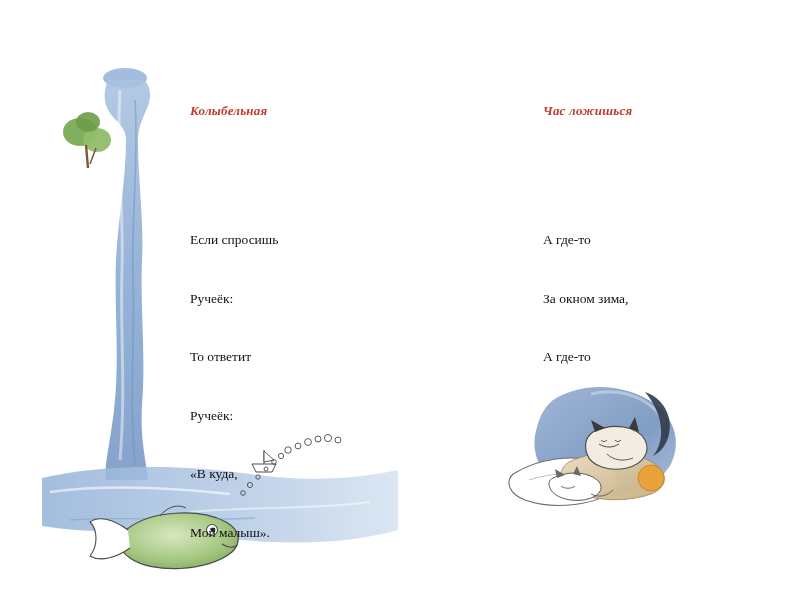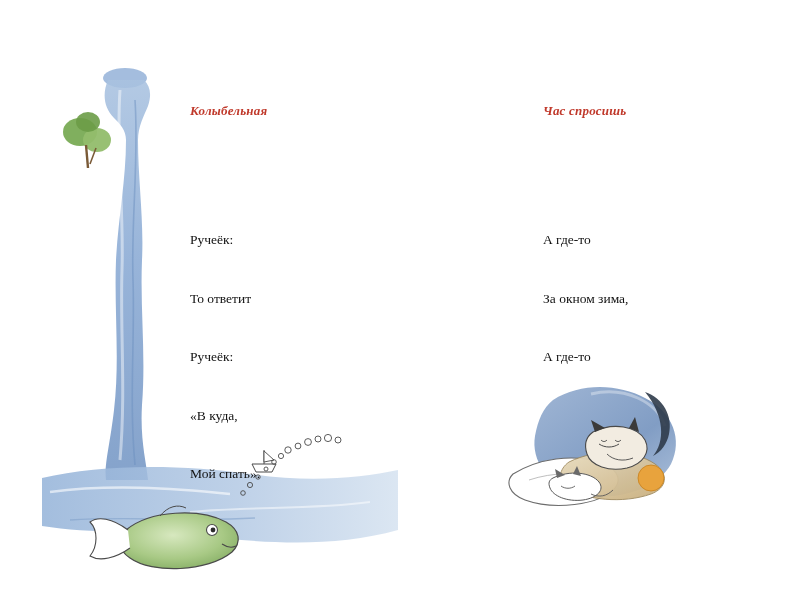--- a/index.html
+++ b/index.html
@@ -135,37 +135,38 @@
           <circle cx="173" cy="470" r="2.4" fill="#2c2c2c"></circle>
           <path d="M182 484 C188 488 192 488 196 486" stroke="#4a4a4a" stroke-width="1.1" fill="none"></path>
           <path d="M120 456 C128 446 138 444 146 448" stroke="#4a4a4a" stroke-width="1" fill="none"></path>
         </g>
       </svg>
 
       <div class="poem" id="poem-left">
         <div class="poem-title">Колыбельная</div>
 
         <div class="stanza">
+          <div class="line">Если спросишь</div>
           <div class="line">Ручеёк:</div>
           <div class="line">То ответит</div>
           <div class="line">Ручеёк:</div>
           <div class="line">«В куда,</div>
-          <div class="line">Мой спать».</div>
+          <div class="line">Мой малыш».</div>
         </div>
 
         
 
         
       </div>
     </div>
 
     <div class="page-right">
 
       <div class="poem" id="poem-right">
-        <div class="poem-title">Час спросишь</div>
+        <div class="poem-title">Час ложишься</div>
 
         <div class="stanza">
           <div class="line">А где-то</div>
           <div class="line">За окном зима,</div>
           <div class="line">А где-то</div>
           
           
           
           
           

